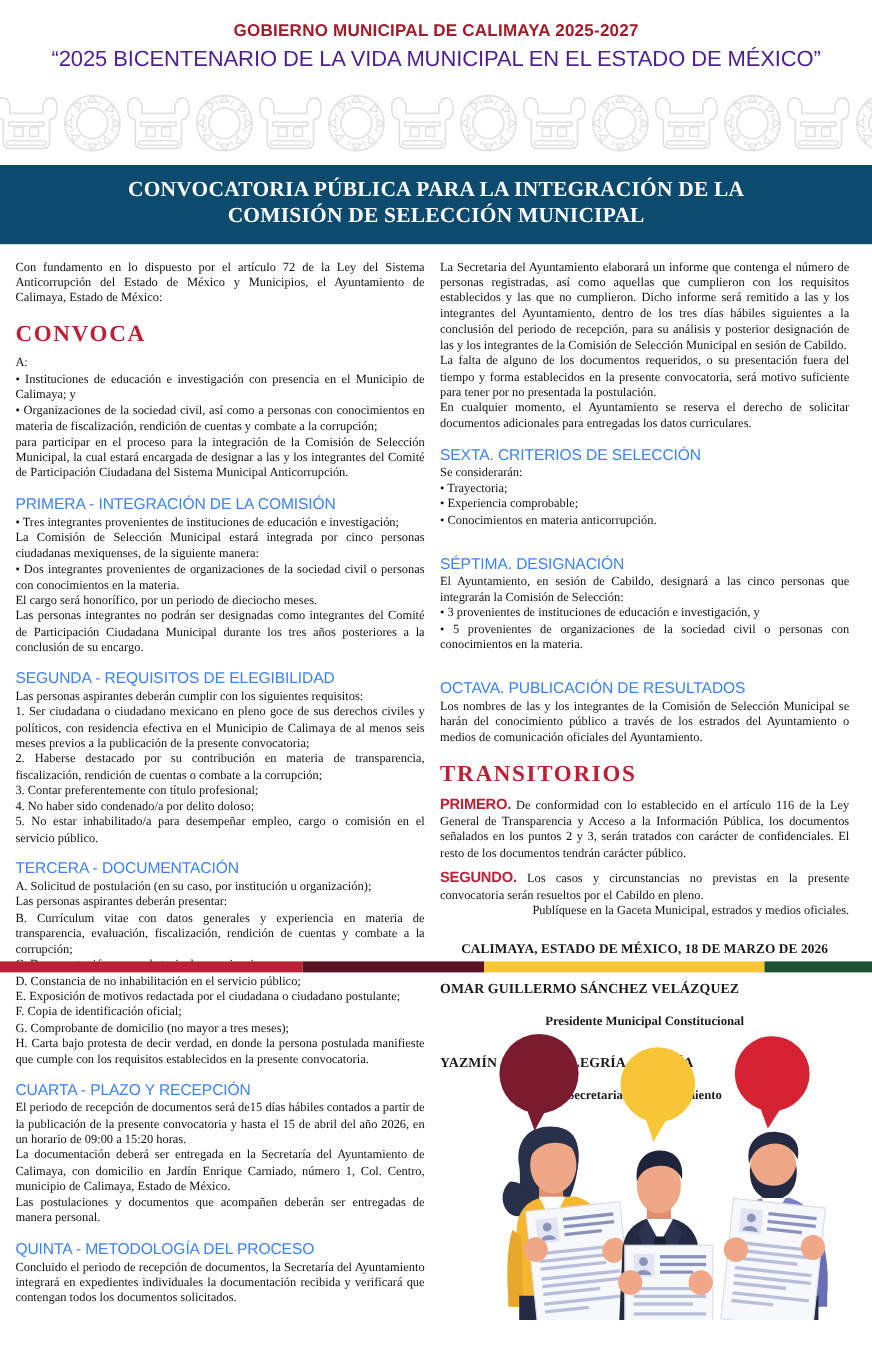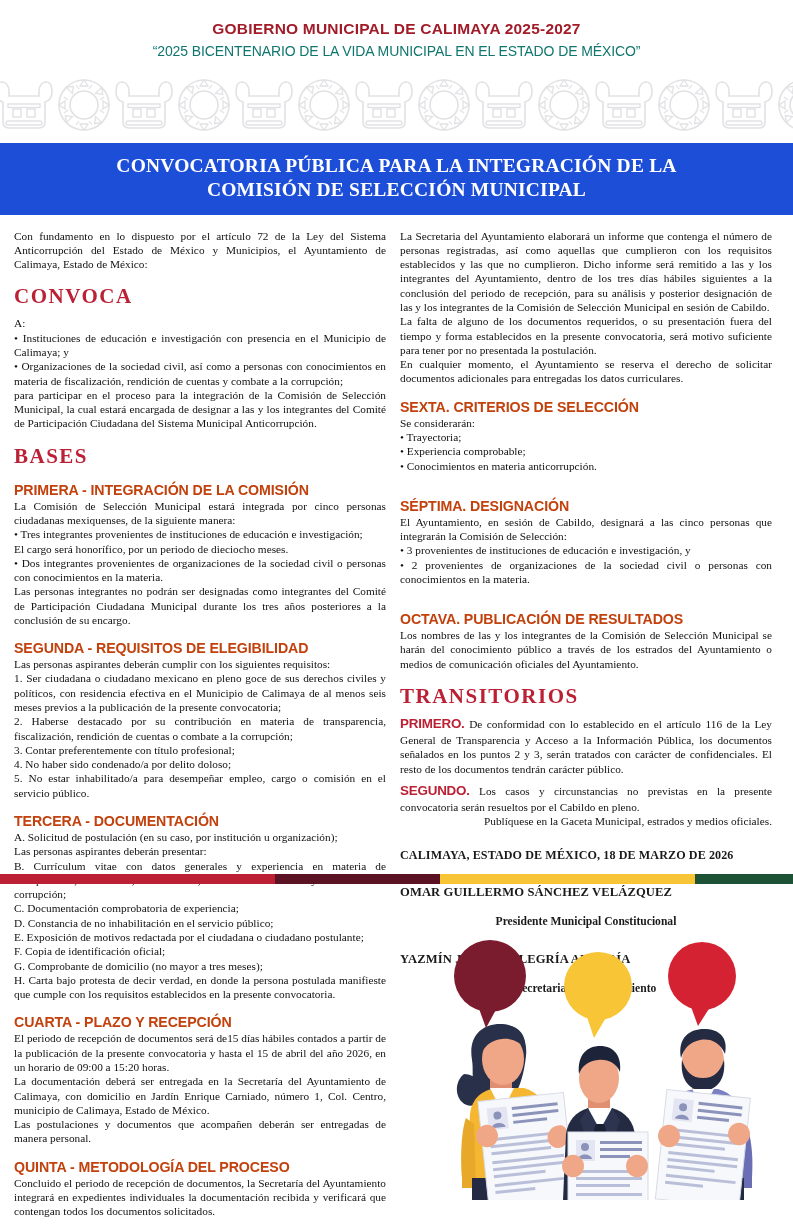--- a/index.html
+++ b/index.html
@@ -22,41 +22,41 @@
   .gov-line1{
     font-family:"Liberation Sans", sans-serif;
     font-weight:bold;
     font-size:15.5px;
     letter-spacing:.2px;
     color:#a11b28;
   }
   .gov-line2{
     font-family:"Liberation Sans", sans-serif;
     font-weight:normal;
-    font-size:14px;
+    font-size:20px;
     letter-spacing:-.1px;
-    color:#0f766e;
+    color:#4c1d95;
     margin-top:5px;
   }
 
   
   .ornament-band{
     margin-top:14px;
     height:62px;
     width:100%;
     overflow:hidden;
     display:flex;
     align-items:center;
   }
   .ornament-band svg{display:block;}
 
   
   .title-bar{
     margin-top:8px;
-    background:#1d4ed8;
+    background:#0c4a6e;
     color:#ffffff;
     text-align:center;
     padding:11px 20px 13px 20px;
     font-family:"Liberation Serif", serif;
     font-weight:bold;
     font-size:19.5px;
     line-height:1.22;
     letter-spacing:.2px;
   }
 
@@ -80,39 +80,40 @@
   .heading-center{
     text-align:left;
     color:#bc2034;
     font-family:"Liberation Serif", serif;
     font-weight:bold;
     font-size:21px;
     letter-spacing:1.5px;
     margin:13px 0 7px 0;
   }
   .heading-sec{
-    color:#c2410c;
+    color:#3b82f6;
     font-family:"Liberation Sans", sans-serif;
-    font-weight:bold;
+    font-weight:normal;
     font-size:14.2px;
     margin:13px 0 1px 0;
     letter-spacing:-.1px;
   }
   .gap-sm{height:7px;}
   .gap-md{height:12px;}
 
   .inline-red{
     color:#bc2034;
     font-family:"Liberation Sans", sans-serif;
     font-weight:bold;
     font-size:13.4px;
     letter-spacing:-.2px;
   }
 
   .sign-date{
+    text-align:center;
     font-family:"Liberation Serif", serif;
     font-weight:bold;
     font-size:12.1px;
     margin-top:20px;
     letter-spacing:.1px;
   }
   .sign-name{
     text-align:left;
     font-family:"Liberation Serif", serif;
     font-weight:bold;
@@ -223,27 +224,26 @@
 
       <p class="body-text">Con fundamento en lo dispuesto por el artículo 72 de la Ley del Sistema Anticorrupción del Estado de México y Municipios, el Ayuntamiento de Calimaya, Estado de México:</p>
 
       <div class="heading-center">CONVOCA</div>
 
       <p class="body-text left">A:</p>
       <p class="body-text">• Instituciones de educación e investigación con presencia en el Municipio de Calimaya; y</p>
       <p class="body-text">• Organizaciones de la sociedad civil, así como a personas con conocimientos en materia de fiscalización, rendición de cuentas y combate a la corrupción;</p>
       <p class="body-text">para participar en el proceso para la integración de la Comisión de Selección Municipal, la cual estará encargada de designar a las y los integrantes del Comité de Participación Ciudadana del Sistema Municipal Anticorrupción.</p>
 
-      <div class="heading-center">BASES</div>
 
       <div class="heading-sec">PRIMERA -  INTEGRACIÓN DE LA COMISIÓN</div>
+      <p class="body-text">• Tres integrantes provenientes de instituciones de educación e investigación;</p>
       <p class="body-text">La Comisión de Selección Municipal estará integrada por cinco personas ciudadanas mexiquenses, de la siguiente manera:</p>
-      <p class="body-text">• Tres integrantes provenientes de instituciones de educación e investigación;</p>
+      <p class="body-text">• Dos integrantes provenientes de organizaciones de la sociedad civil o personas con conocimientos en la materia.</p>
       <p class="body-text">El cargo será honorífico, por un periodo de dieciocho meses.</p>
-      <p class="body-text">• Dos integrantes provenientes de organizaciones de la sociedad civil o personas con conocimientos en la materia.</p>
       <p class="body-text">Las personas integrantes no podrán ser designadas como integrantes del Comité de Participación Ciudadana Municipal durante los tres años posteriores a la conclusión de su encargo.</p>
 
       <div class="heading-sec">SEGUNDA - REQUISITOS DE ELEGIBILIDAD</div>
       <p class="body-text">Las personas aspirantes deberán cumplir con los siguientes requisitos:</p>
       <p class="body-text">1. Ser ciudadana o ciudadano mexicano en pleno goce de sus derechos civiles y políticos, con residencia efectiva en el Municipio de Calimaya de al menos seis meses previos a la publicación de la presente convocatoria;</p>
       <p class="body-text">2. Haberse destacado por su contribución en materia de transparencia, fiscalización, rendición de cuentas o combate a la corrupción;</p>
       <p class="body-text">3. Contar preferentemente con título profesional;</p>
       <p class="body-text">4. No haber sido condenado/a por delito doloso;</p>
       <p class="body-text">5. No estar inhabilitado/a para desempeñar empleo, cargo o comisión en el servicio público.</p>
 
@@ -277,21 +277,21 @@
       <p class="body-text">Se considerarán:</p>
       <p class="body-text">• Trayectoria;</p>
       <p class="body-text">• Experiencia comprobable;</p>
       <p class="body-text">• Conocimientos en materia anticorrupción.</p>
 
       <div class="gap-md"></div>
 
       <div class="heading-sec">SÉPTIMA. DESIGNACIÓN</div>
       <p class="body-text">El Ayuntamiento, en sesión de Cabildo, designará a las cinco personas que integrarán la Comisión de Selección:</p>
       <p class="body-text">•  3 provenientes de instituciones de educación e investigación, y</p>
-      <p class="body-text">•  2 provenientes de organizaciones de la sociedad civil o personas con conocimientos en la materia.</p>
+      <p class="body-text">•  5 provenientes de organizaciones de la sociedad civil o personas con conocimientos en la materia.</p>
 
       <div class="gap-md"></div>
 
       <div class="heading-sec">OCTAVA. PUBLICACIÓN DE RESULTADOS</div>
       <p class="body-text">Los nombres de las y los integrantes de la Comisión de Selección Municipal se harán del conocimiento público a través de los estrados del Ayuntamiento o medios de comunicación oficiales del Ayuntamiento.</p>
 
       <div class="heading-center">TRANSITORIOS</div>
 
       <p class="body-text"><span class="inline-red">PRIMERO.</span><span> De conformidad con lo establecido en el artículo 116 de la Ley General de Transparencia y Acceso a la Información Pública, los documentos señalados en los puntos 2 y 3, serán tratados con carácter de confidenciales. El resto de los documentos tendrán carácter público.</span></p>
 

